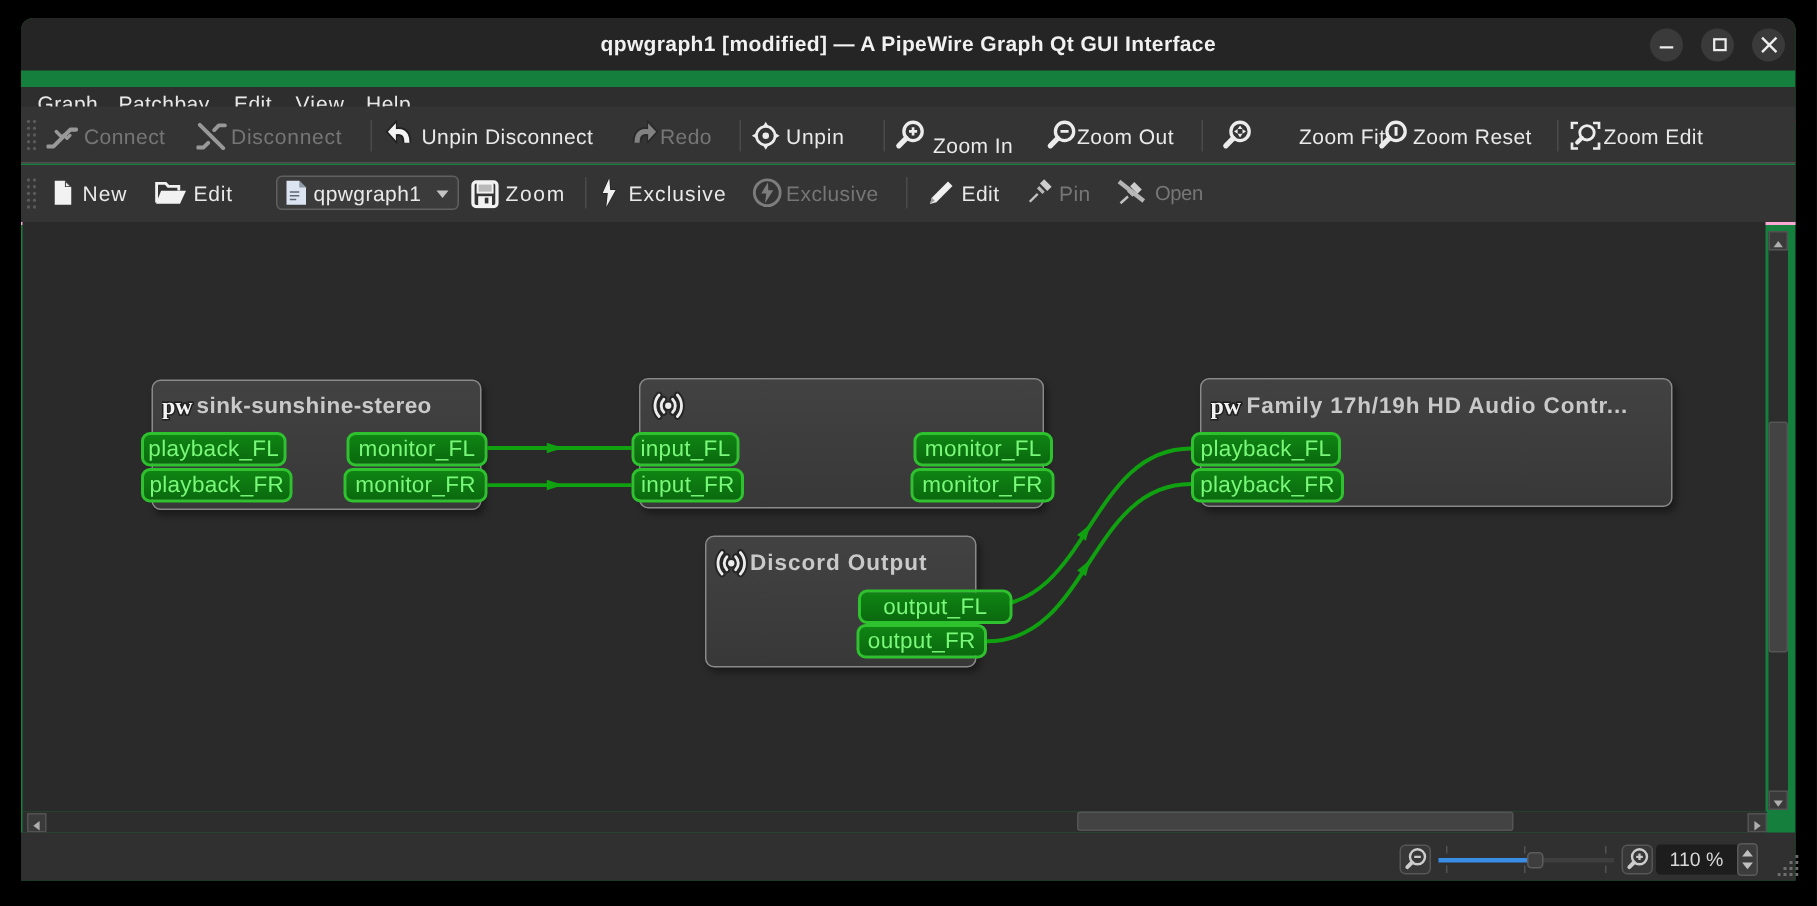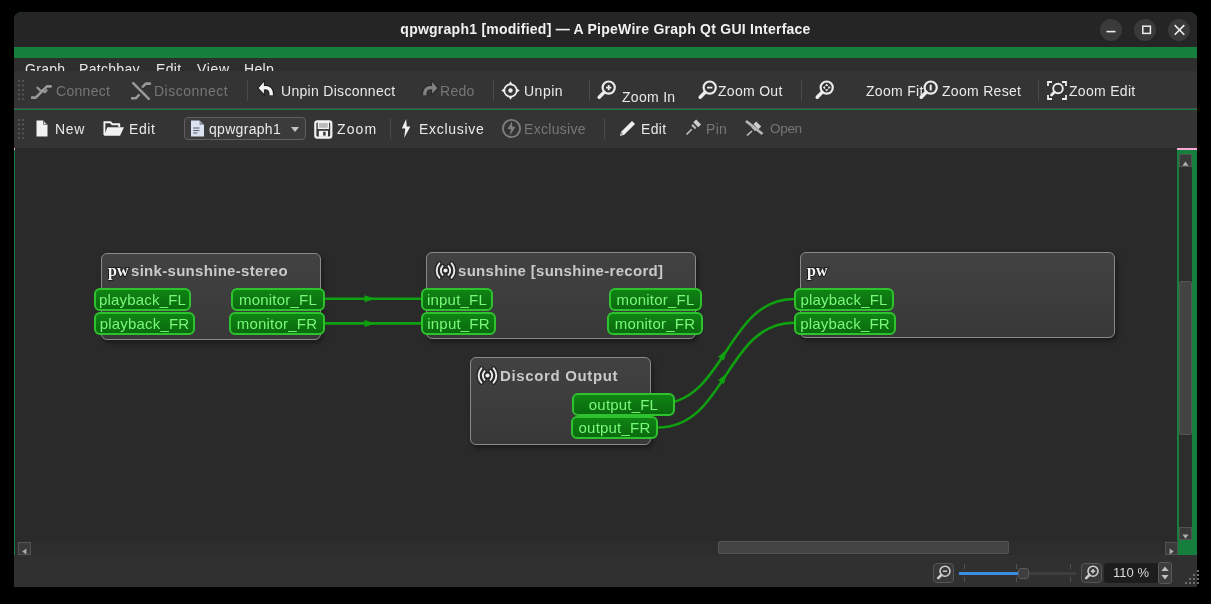--- a/index.html
+++ b/index.html
@@ -255,21 +255,21 @@
         <path d="M643,280.5 C711,280.5 711,175.7 779,175.7"></path>
       </g>
       <g fill="#10a110">
         <path d="M5.5,0 L-5.5,-3.5 L-5.5,3.5 z" transform="translate(355,151.7)"></path>
         <path d="M5.5,0 L-5.5,-3.5 L-5.5,3.5 z" transform="translate(355,176.4)"></path>
         <path d="M5.5,0 L-5.5,-3.5 L-5.5,3.5 z" transform="translate(709,207) rotate(-57)"></path>
         <path d="M5.5,0 L-5.5,-3.5 L-5.5,3.5 z" transform="translate(709,230.6) rotate(-57)"></path>
       </g>
     </svg>
     <div class="ntitle" style="left:116px;top:114.5px;">sink-sunshine-stereo</div>
-    <div class="ntitle" style="left:443px;top:114.5px;">sunshine [sunshine-record]</div>
+    <div class="ntitle" style="left:816px;top:114.5px;letter-spacing:0.6px;">Family 17h/19h HD Audio Contr...</div>
     <div class="ntitle" style="left:485px;top:219.5px;letter-spacing:0.65px;">Discord Output</div>
     <svg style="position:absolute;left:92.5px;top:114.5px" width="24" height="20" viewBox="0 0 24 20">
       <text x="0" y="14" font-family="Liberation Serif" font-size="16" font-weight="bold" fill="#f3f3f3" stroke="#1e1e1e" stroke-width="2" paint-order="stroke">pw</text>
     </svg>
     <svg style="position:absolute;left:792px;top:114.5px" width="24" height="20" viewBox="0 0 24 20">
       <text x="0" y="14" font-family="Liberation Serif" font-size="16" font-weight="bold" fill="#f3f3f3" stroke="#1e1e1e" stroke-width="2" paint-order="stroke">pw</text>
     </svg>
     <svg style="position:absolute;left:418.5px;top:113.5px" width="23" height="19" viewBox="0 0 23 19">
       <g stroke="#262626" stroke-width="4.6" fill="none" stroke-linecap="round">
         <path d="M8.6,5.1 A6.3,6.3 0 0 0 8.6,13.9"></path>

